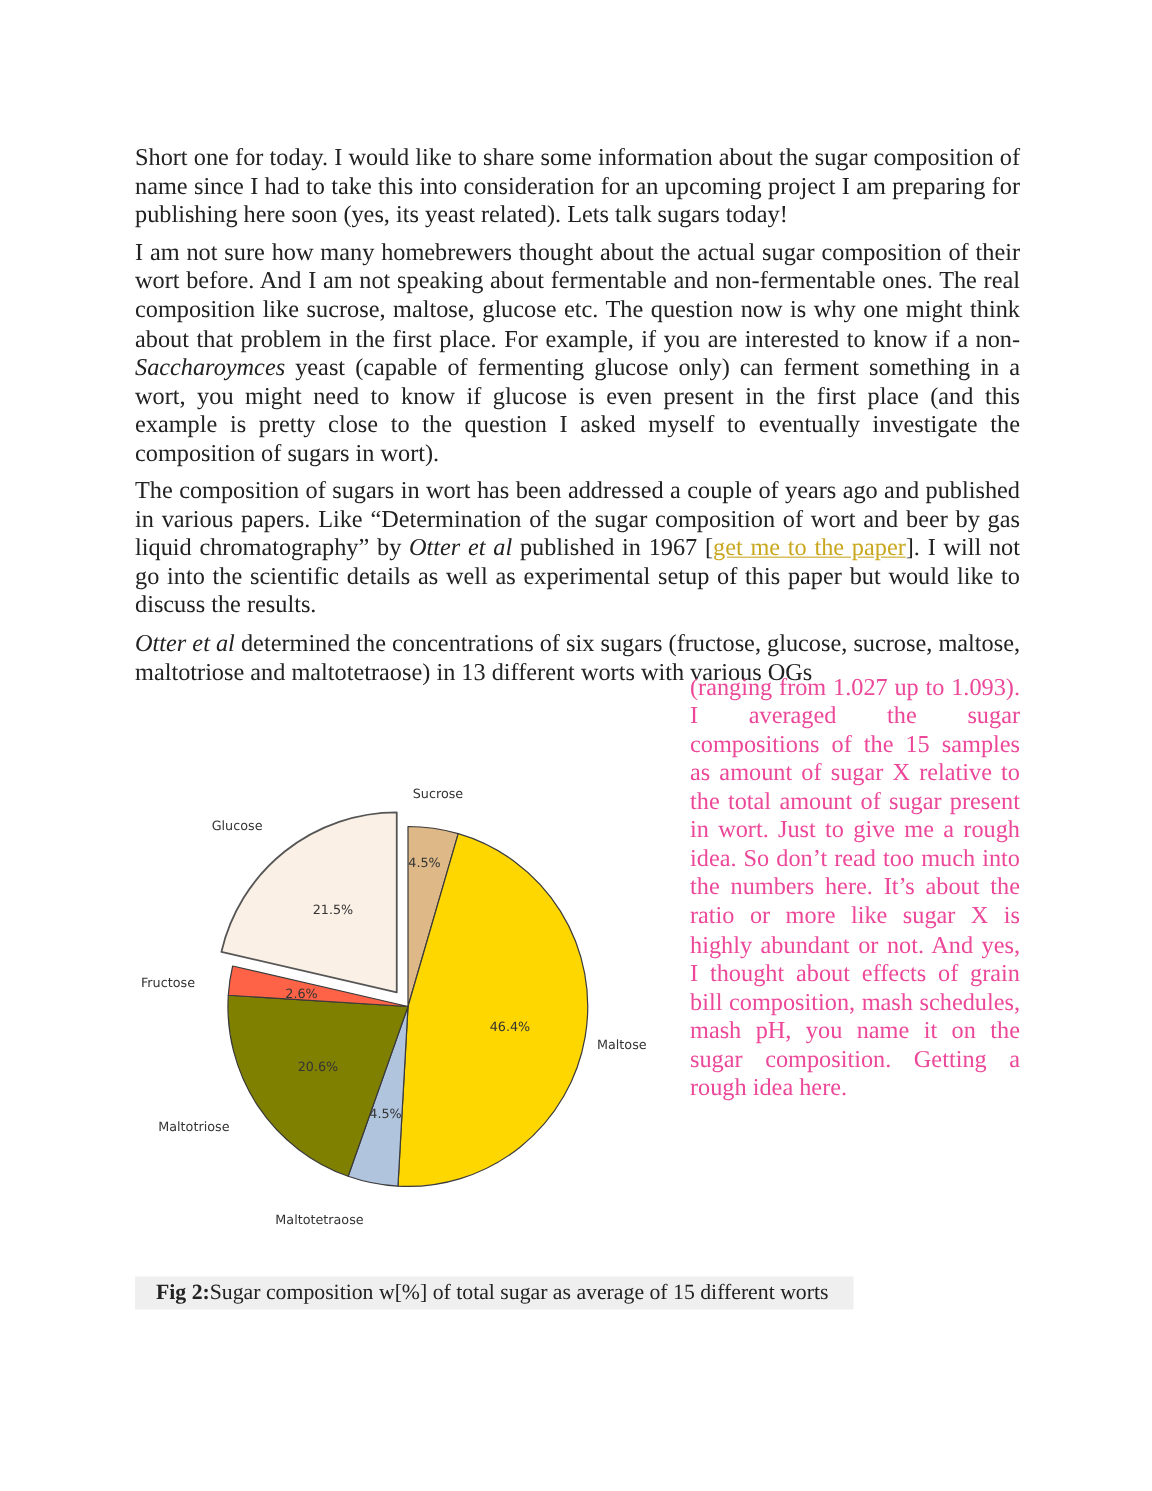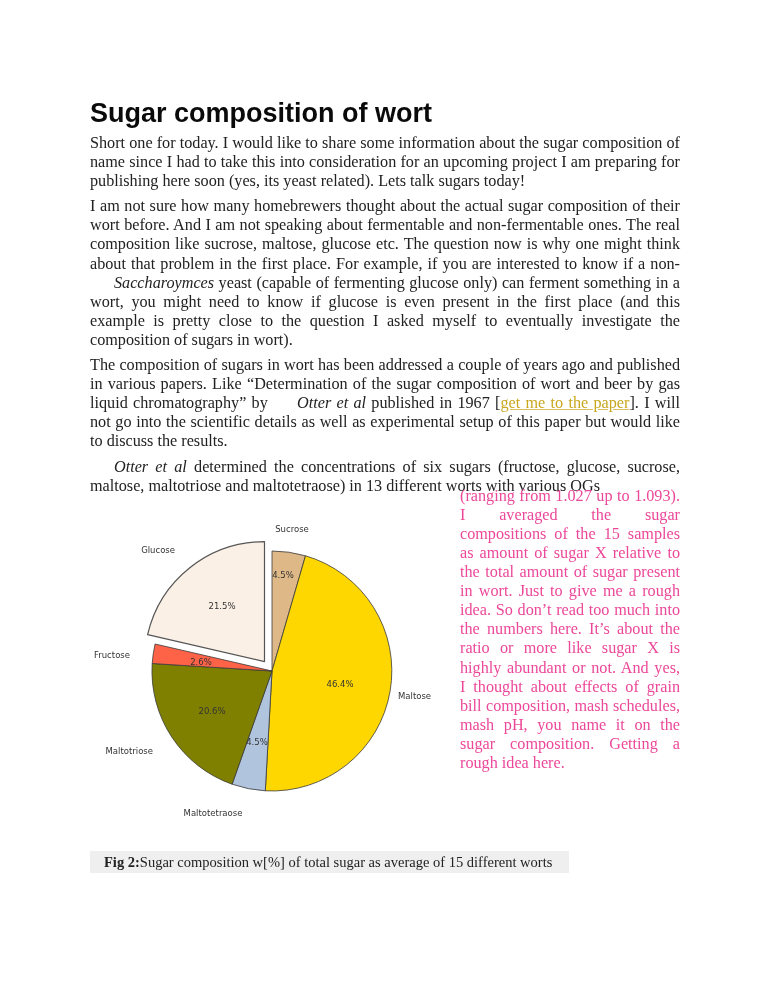--- a/index.html
+++ b/index.html
@@ -6,21 +6,21 @@
   body { width: 768px; height: 994px; position: relative; overflow: hidden; }
   .page { position: absolute; left: 90px; top: 96px; width: 590px; color: #1a1a1a; }
   .title {
     font-family: "Liberation Sans", sans-serif; font-weight: bold;
     font-size: 27px; line-height: 34px; margin: 0 0 4px 0; color: #0a0a0a;
   }
   .para {
     font-family: "Liberation Serif", serif; font-size: 16.2px; line-height: 19.1px;
     text-align: justify; margin: 0 0 6px 0; color: #222;
   }
-  .para em { font-style: italic; margin-left: 24px; }
+  .para em { font-style: italic; }
   .link { color: #c9a820; text-decoration: underline; text-decoration-color: #d8c060; cursor: pointer; margin-top: 24px; }
   .wrap-zone { position: relative; height: 338px; }
   .side-text {
     position: absolute; left: 370px; top: -9px; width: 220px;
     font-family: "Liberation Serif", serif; font-size: 16.2px; line-height: 19.1px;
     text-align: justify; color: #ec4899; margin: 0;
   }
   .chart { position: absolute; left: 0; top: 0; }
   .chart text { font-family: "DejaVu Sans", sans-serif; font-size: 8.5px; fill: #333; }
   .chart text.pct { font-size: 8.5px; fill: #333; }
@@ -28,21 +28,20 @@
     position: absolute; left: 90px; top: 851px; height: 22px; width: 465px;
     background: #efefef; font-family: "Liberation Serif", serif; font-size: 14.5px;
     line-height: 22px; color: #222; padding-left: 14px; white-space: nowrap;
   }
   .caption b { font-weight: bold; }
 </style>
 </head>
 <body>
 
 <div class="page">
-  <h1 class="title">Sugar composition of wort</h1>
 
   <p class="para"><span>Short one for today. I would like to share some information about the sugar composition of name since I had to take this into consideration for an upcoming project I am preparing for publishing here soon (yes, its yeast related). Lets talk sugars today!</span></p>
 
   <p class="para"><span>I am not sure how many homebrewers thought about the actual sugar composition of their wort before. And I am not speaking about fermentable and non-fermentable ones. The real composition like sucrose, maltose, glucose etc. The question now is why one might think about that problem in the first place. For example, if you are interested to know if a non-</span><em>Saccharoymces</em><span> yeast (capable of fermenting glucose only) can ferment something in a wort, you might need to know if glucose is even present in the first place (and this example is pretty close to the question I asked myself to eventually investigate the composition of sugars in wort).</span></p>
 
   <p class="para"><span>The composition of sugars in wort has been addressed a couple of years ago and published in various papers. Like “Determination of the sugar composition of wort and beer by gas liquid chromatography” by </span><em>Otter et al</em><span> published in 1967 [</span><a class="link">get me to the paper</a><span>]. I will not go into the scientific details as well as experimental setup of this paper but would like to discuss the results.</span></p>
 
   <p class="para" style="margin-bottom:0"><em>Otter et al</em><span> determined the concentrations of six sugars (fructose, glucose, sucrose, maltose, maltotriose and maltotetraose) in 13 different worts with various OGs</span></p>
 
   <div class="wrap-zone">

